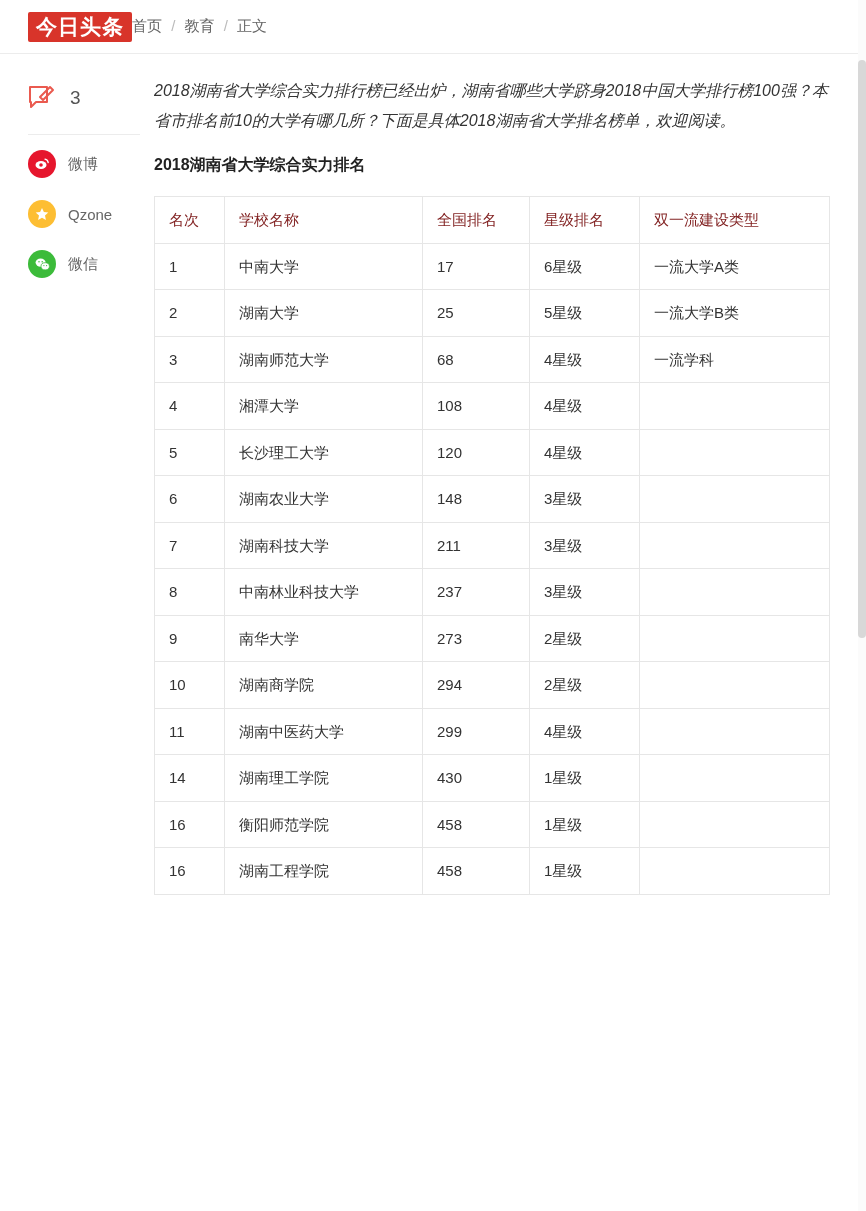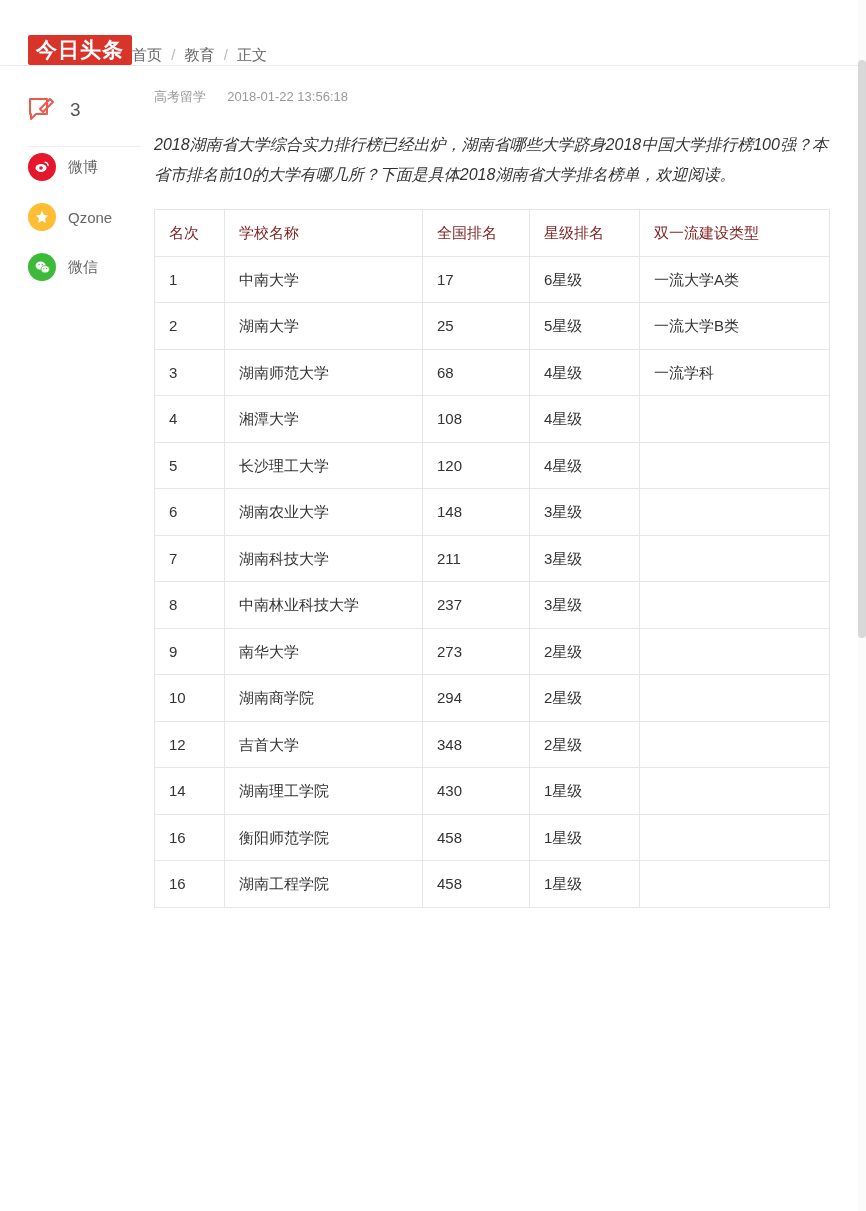--- a/index.html
+++ b/index.html
@@ -11,24 +11,24 @@
   }
   body {
     width: 866px;
     height: 1211px;
     overflow: hidden;
     position: relative;
   }
 
   
   .header {
-    height: 66px;
+    height: 54px;
     border-bottom: 1px solid #ececec;
     display: flex;
-    align-items: flex-end;
+    align-items: center;
     padding-left: 28px;
     background: #fff;
   }
   .logo {
     background: #d8342a;
     color: #fff;
     font-size: 21px;
     font-weight: bold;
     letter-spacing: 1px;
     padding: 4px 8px 5px 8px;
@@ -69,21 +69,21 @@
   }
   .comment-icon {
     width: 30px;
     height: 28px;
     position: relative;
   }
   .comment-count {
     font-size: 19px;
     color: #555;
   }
-  .share-list { margin-top: 6px; }
+  .share-list { margin-top: 15px; }
   .share-item {
     display: flex;
     align-items: center;
     gap: 12px;
     margin-bottom: 22px;
     cursor: pointer;
   }
   .share-badge {
     width: 28px;
     height: 28px;
@@ -228,27 +228,23 @@
               <circle cx="9.9" cy="9.6" r="0.6" fill="#3cbb3a"></circle>
               <circle cx="12.6" cy="9.6" r="0.6" fill="#3cbb3a"></circle>
             </svg>
         </span>
         <span class="share-label">微信</span>
       </div>
     </div>
   </div>
 
   <div class="content">
-    <div class="meta">
-      <span>高考留学</span>
-      <span class="meta-sep"></span>
-      <span>2018-01-22 13:56:18</span>
-    </div>
 
     <p class="para">2018湖南省大学综合实力排行榜已经出炉，湖南省哪些大学跻身2018中国大学排行榜100强？本省市排名前10的大学有哪几所？下面是具体2018湖南省大学排名榜单，欢迎阅读。</p>
+    <h2 class="subhead">2018湖南省大学综合实力排名</h2>
 
     <table class="rank">
       <colgroup>
         <col class="c0">
           <col class="c1">
           <col class="c2">
           <col class="c3">
           <col class="c4">
       </colgroup>
       <thead>
@@ -325,24 +321,24 @@
             <td></td>
           </tr>
           <tr>
             <td>10</td>
             <td>湖南商学院</td>
             <td>294</td>
             <td>2星级</td>
             <td></td>
           </tr>
           <tr>
-            <td>12</td>
-            <td>吉首大学</td>
-            <td>348</td>
-            <td>2星级</td>
+            <td>11</td>
+            <td>湖南中医药大学</td>
+            <td>299</td>
+            <td>4星级</td>
             <td></td>
           </tr>
           <tr>
             <td>14</td>
             <td>湖南理工学院</td>
             <td>430</td>
             <td>1星级</td>
             <td></td>
           </tr>
           <tr>

